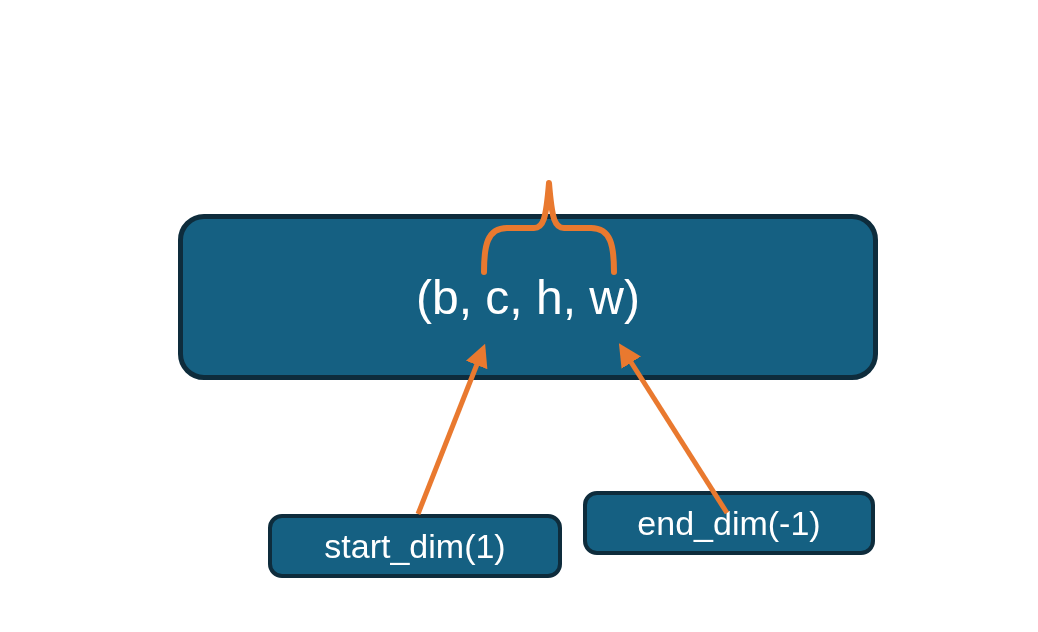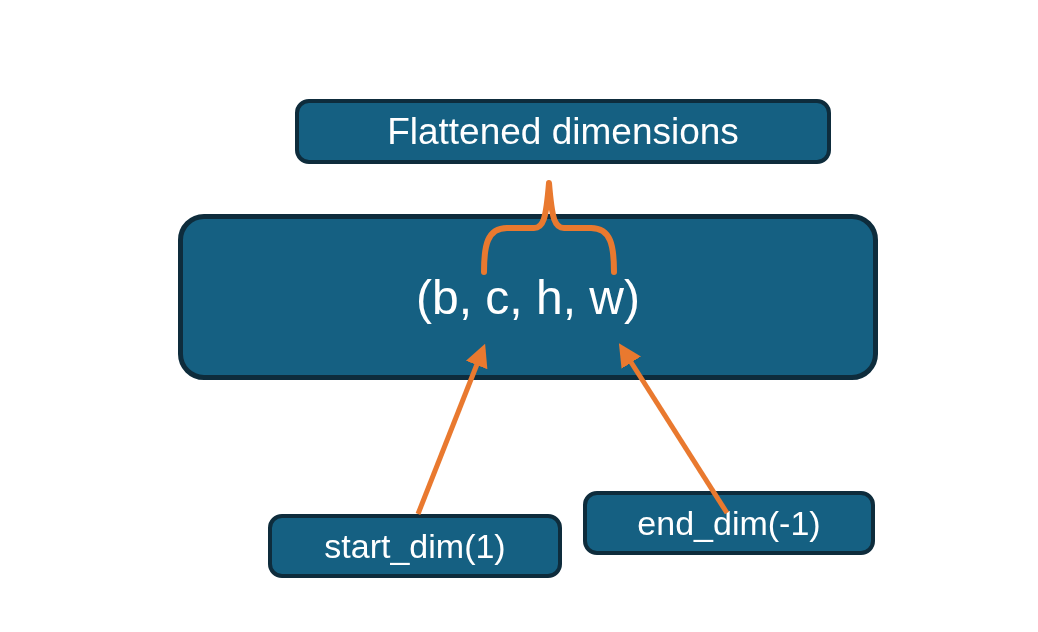--- a/index.html
+++ b/index.html
@@ -71,23 +71,20 @@
     stroke-width: 5;
     stroke-linecap: butt;
   }
   .arrowhead { fill: var(--accent-orange); }
 </style>
 </head>
 <body>
 
 <div class="canvas">
 
-  <div class="box title-box">
-    <span>Flattened dimensions</span>
-  </div>
 
   <div class="box main-box">
     <span>(b, c, h, w)</span>
   </div>
 
   <div class="box start-box">
     <span>start_dim(1)</span>
   </div>
 
   <div class="box end-box">

